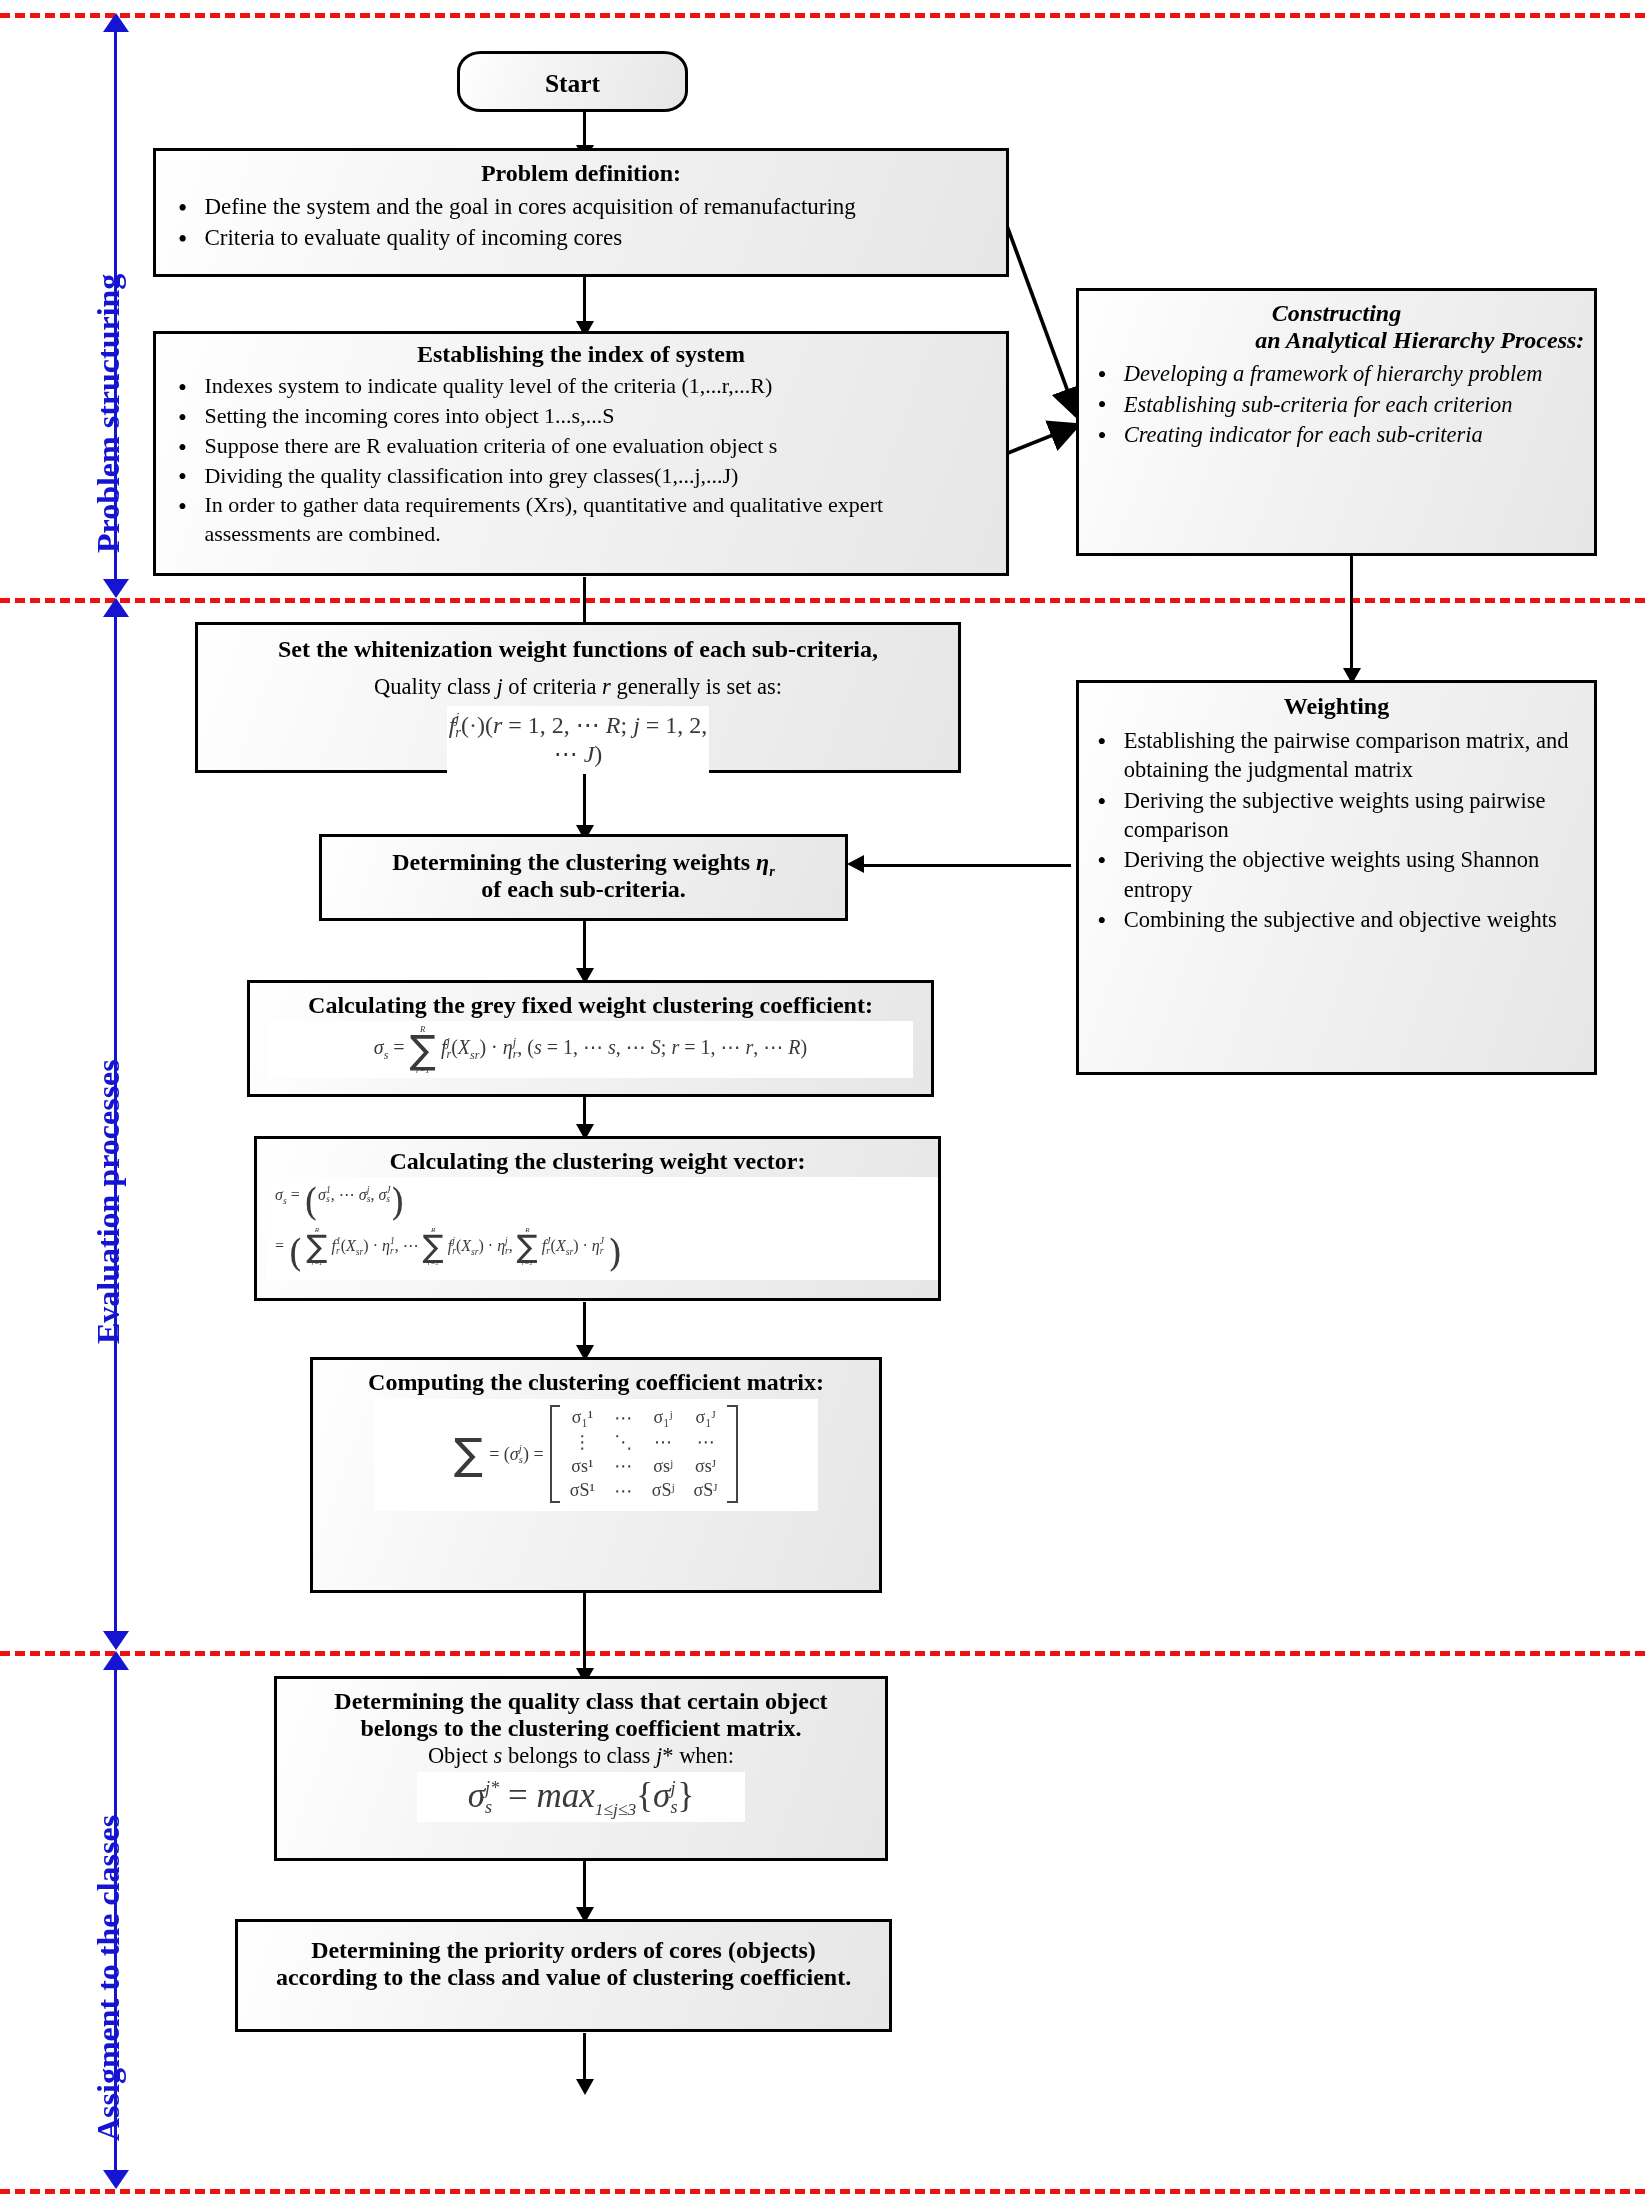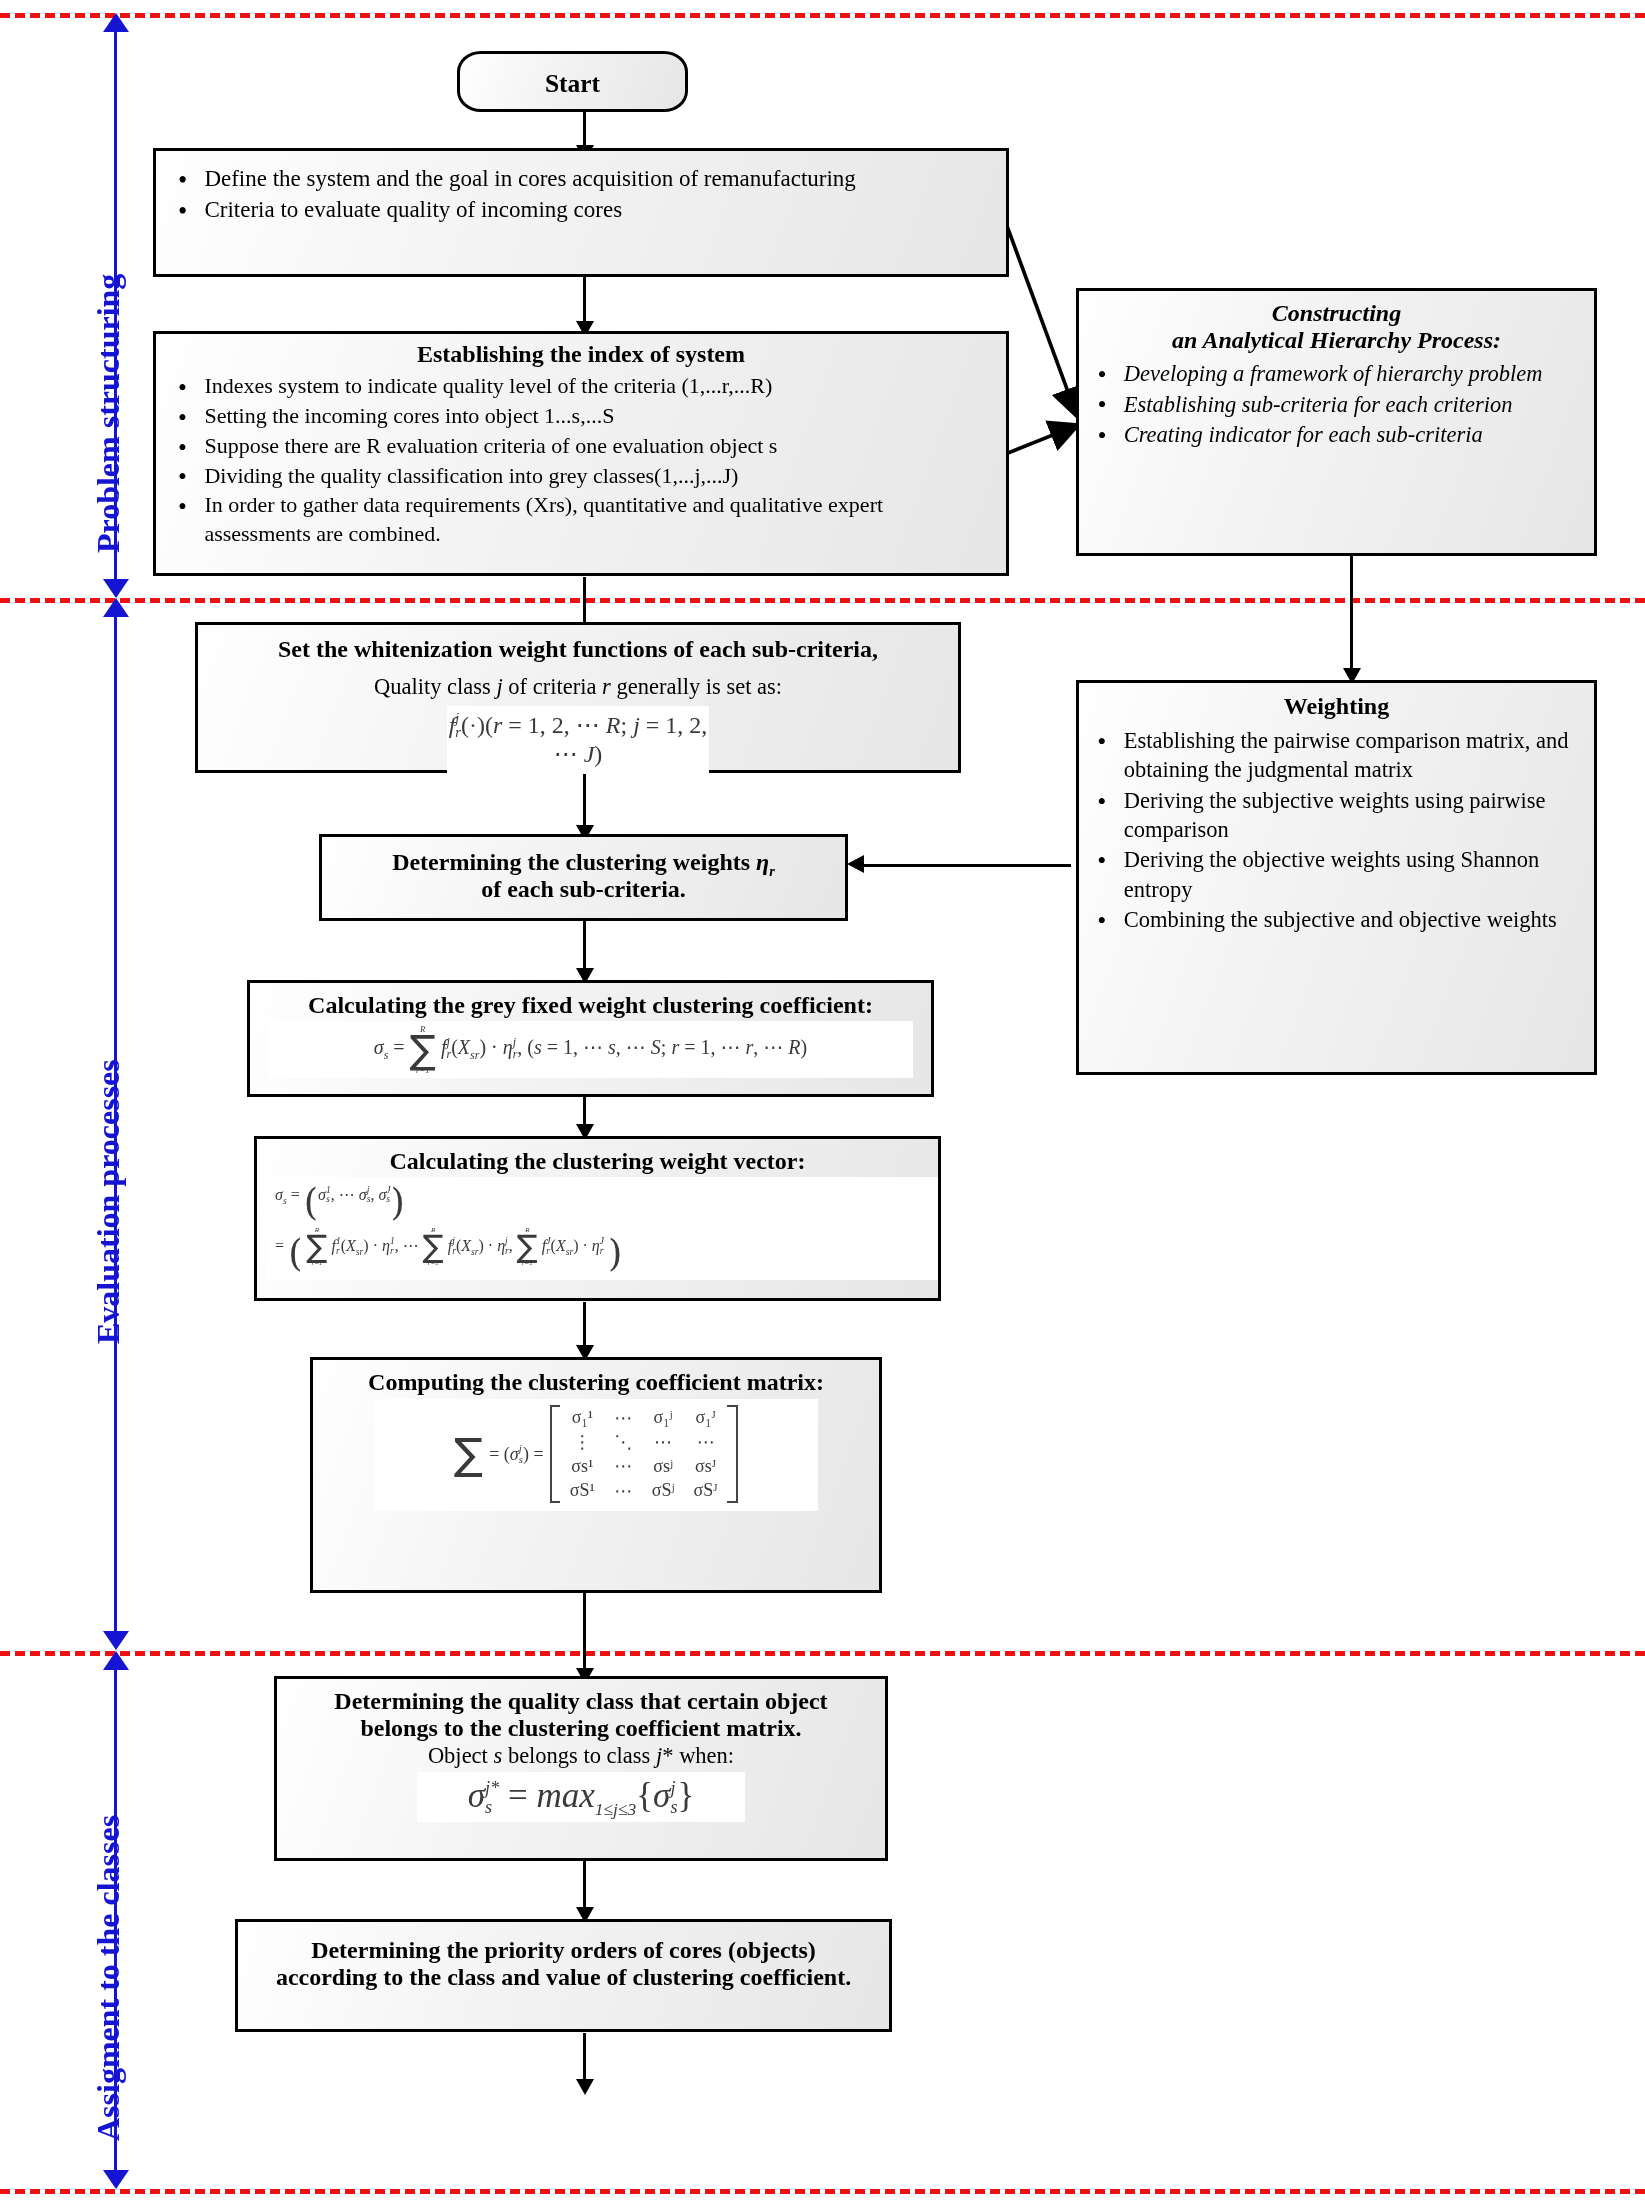--- a/index.html
+++ b/index.html
@@ -132,20 +132,21 @@
   <div class="vline" style="left:583px;top:2033px;height:58px;"></div>
   <div class="arw-d" style="left:576px;top:2079px;"></div>
 
   <div class="shadow term" style="left:476px;top:68px;width:231px;height:63px;"></div>
   <div class="node term" style="left:457px;top:51px;width:231px;height:61px;">
     <div class="ttl" style="font-size:25.5px;padding-top:14.6px;">Start</div>
   </div>
 
   <div class="shadow" style="left:176px;top:165px;width:856px;height:129px;"></div>
   <div class="node" style="left:153px;top:148px;width:856px;height:129px;padding:8.5px 13.4px 0 13.4px;">
+    <div class="ttl" style="font-size:24px;">Problem definition:</div>
     <ul class="b" style="font-size:23px;margin-top:4.9px;">
       <li>Define the system and the goal in cores acquisition of remanufacturing</li>
       <li>Criteria to evaluate quality of incoming cores</li>
     </ul>
   </div>
 
   <div class="shadow" style="left:176px;top:349px;width:856px;height:232px;"></div>
   <div class="node" style="left:153px;top:331px;width:856px;height:245px;padding:7.3px 13.4px 0 13.4px;">
     <div class="ttl" style="font-size:24px;">Establishing the index of system</div>
     <ul class="b" style="font-size:22px;margin-top:3.6px;">
@@ -153,21 +154,21 @@
       <li>Setting the incoming cores into object 1...s,...S</li>
       <li>Suppose there are R evaluation criteria of one evaluation object s</li>
       <li>Dividing the quality classification into grey classes(1,...j,...J)</li>
       <li>In order to gather data requirements (Xrs), quantitative and qualitative expert assessments are combined.</li>
     </ul>
   </div>
 
   <div class="shadow" style="left:1102px;top:307px;width:521px;height:249px;"></div>
   <div class="node" style="left:1076px;top:288px;width:521px;height:268px;padding:8.5px 9.7px 0 9.7px;font-style:italic;">
     <div class="ttl" style="font-size:24px;">Constructing</div>
-    <div class="ttl" style="font-size:24px;">an Analytical Hierarchy Process:</div>
+    <div class="ttl" style="font-size:24px;text-align:right;">an Analytical Hierarchy Process:</div>
     <ul class="b" style="font-size:22.5px;margin-top:4.9px;">
       <li>Developing a framework of hierarchy problem</li>
       <li>Establishing sub-criteria for each criterion</li>
       <li>Creating indicator for each sub-criteria</li>
     </ul>
   </div>
 
   <div class="shadow" style="left:1102px;top:698px;width:521px;height:377px;"></div>
   <div class="node" style="left:1076px;top:680px;width:521px;height:395px;padding:9.7px 9.7px 0 9.7px;">
     <div class="ttl" style="font-size:24px;">Weighting</div>

